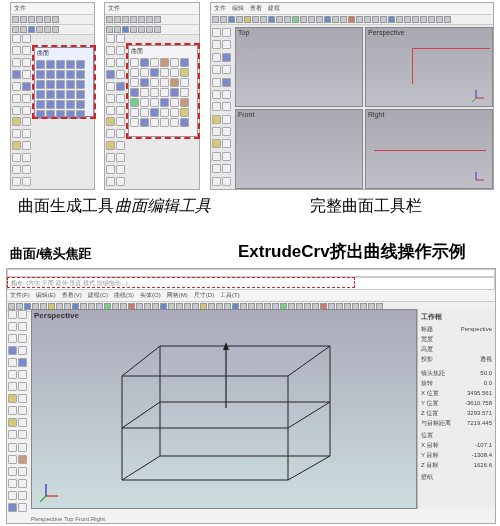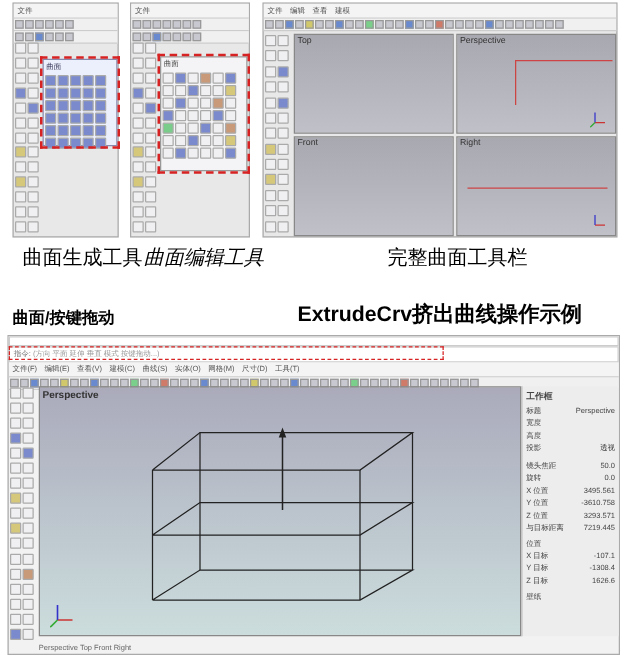--- a/index.html
+++ b/index.html
@@ -315,21 +315,21 @@
         <line x1="4" y1="10" x2="12" y2="10" stroke="#c33" stroke-width="1"></line>
         <line x1="4" y1="10" x2="4" y2="2" stroke="#33c" stroke-width="1"></line>
       </svg>
   </div>
 </div>
 
 <div class="caption" style="position:absolute; left:18px; top:196px;">曲面生成工具</div>
 <div class="caption" style="position:absolute; left:115px; top:196px;font-style:italic;">曲面编辑工具</div>
 <div class="caption" style="position:absolute; left:310px; top:196px;">完整曲面工具栏</div>
 
-<div class="heading" style="position:absolute; left:10px; top:245px; font-size:13px;">曲面/按键拖动</div>
+<div class="heading" style="position:absolute; left:10px; top:245px; font-size:13px;">曲面/镜头焦距</div>
 <div class="heading" style="position:absolute; left:238px; top:240px; font-size:17px;">ExtrudeCrv挤出曲线操作示例</div>
 
 <div class="panel" style="left:6px; top:268px; width:490px; height:256px; background:#f2f2f2;">
 
   <div class="cmd-line" style="height:8px;"></div>
   <div class="cmd-line"><span>指令:</span> <span style="color:#999;">(方向 平面 延伸 垂直 模式 按键拖动...)</span></div>
   <div class="red-box" style="left:0px; top:8px; width:348px; height:11px; border-width:1.5px;"></div>
 
   <div class="menu-bar" style="font-size:6px;">
     <span>文件(F)</span>

